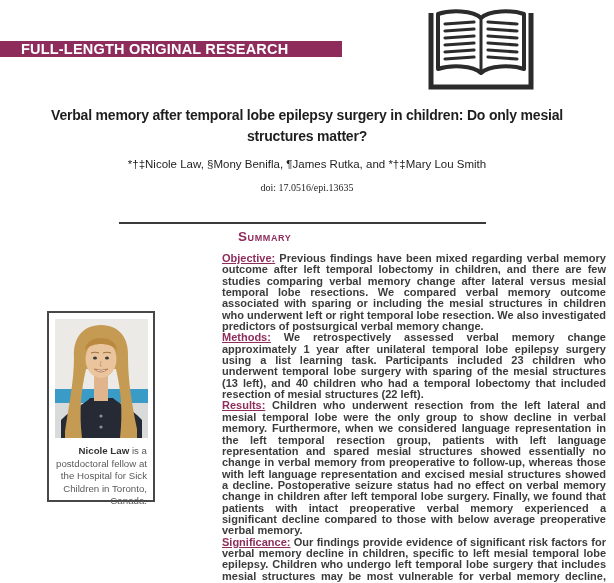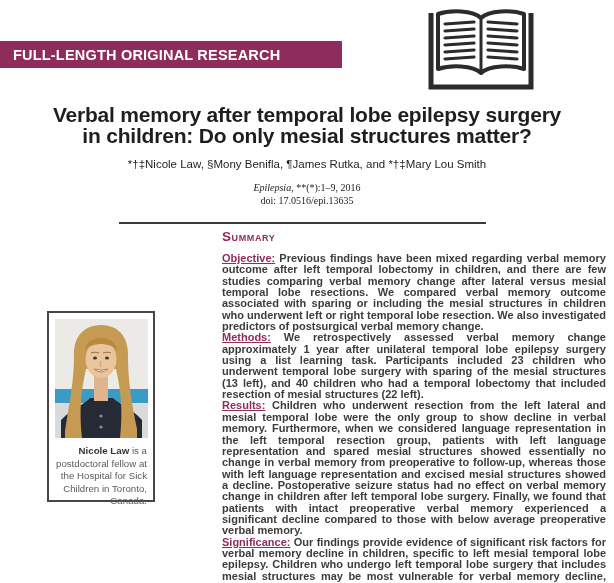--- a/index.html
+++ b/index.html
@@ -2,31 +2,31 @@
 <html><head>
 <meta charset="utf-8">
 <style>
   html,body{margin:0;padding:0;background:#ffffff;}
   .page{
     position:relative;width:614px;height:583px;background:#ffffff;
     overflow:hidden;font-family:"Liberation Sans",sans-serif;
   }
   
   .banner{
-    position:absolute;left:0;top:41px;width:342px;height:27px;
+    position:absolute;left:0;top:41px;width:342px;height:16px;
     background:#8e2c5b;color:#ffffff;display:flex;align-items:center;
-    padding-left:13px;box-sizing:border-box;
+    padding-left:21px;box-sizing:border-box;
     font-size:14.5px;font-weight:bold;letter-spacing:.2px;
   }
   
   .logo{position:absolute;left:424px;top:5px;width:114px;height:88px;}
   
   .title{
     position:absolute;top:105px;left:50%;transform:translateX(-50%);
-    width:520px;text-align:center;font-size:21px;line-height:20.5px;
+    width:520px;text-align:center;font-size:14px;line-height:20.5px;
     font-weight:bold;color:#1e1e1e;letter-spacing:-.2px;
   }
   .authors{
     position:absolute;top:158px;left:0;width:614px;text-align:center;
     font-size:11.5px;font-weight:normal;color:#1e1e1e;
   }
   .journal{
     position:absolute;top:181px;left:0;width:614px;text-align:center;
     font-family:"Liberation Serif",serif;font-size:10px;line-height:13px;color:#222222;
   }
@@ -38,21 +38,21 @@
     border:2px solid #474747;box-sizing:border-box;background:#ffffff;
   }
   .photo{display:block;margin:6px auto 0;width:93px;height:119px;}
   .bio-text{
     margin:7px 6px 0 7px;font-size:9.7px;line-height:12.6px;color:#5a5a5a;text-align:right;
   }
   .bio-text .name{font-weight:bold;color:#333333;}
   
   .summary{position:absolute;left:222px;top:229px;width:384px;}
   .summary h2{
-    margin:0 0 9px 0;font-size:13.5px;font-weight:bold;color:#8e2c5b;
+    margin:0 0 9px 16px;font-size:13.5px;font-weight:bold;color:#8e2c5b;
     font-variant:small-caps;letter-spacing:.6px;
   }
   .summary p{
     margin:0;text-align:justify;font-size:11px;line-height:11.35px;
     font-weight:bold;color:#3c3c3c;
   }
   .summary p.keywords{margin-top:8px;font-family:Liberation Serif, serif;}
   .lbl{color:#8e2c5b;text-decoration:underline;}
   .kw-lbl{color:#8e2c5b;}
 </style>
@@ -83,21 +83,20 @@
           <line x1="64" y1="38" x2="93" y2="40"></line>
         <line x1="64" y1="45" x2="93" y2="47"></line>
           <line x1="64" y1="52" x2="93" y2="54"></line>
       </g>
     </svg>
   </div>
 
   <div class="title">Verbal memory after temporal lobe epilepsy surgery in children: Do only mesial structures matter?</div>
   <div class="authors">*†‡Nicole Law, §Mony Benifla, ¶James Rutka, and *†‡Mary Lou Smith</div>
   <div class="journal">
-    <div><span class="it">Epilepsia,</span><span> **(*):1–9, 2016</span></div>
     <div>doi: 17.0516/epi.13635</div>
   </div>
 
   <div class="rule"></div>
 
   <div class="bio">
     <svg class="photo" width="93" height="119" viewBox="0 0 93 119">
       <rect x="0" y="0" width="93" height="119" fill="#eceae6"></rect>
       <rect x="0" y="70" width="93" height="14" fill="#3a9bc7"></rect>
       <rect x="0" y="84" width="93" height="35" fill="#d8dbd9"></rect>

